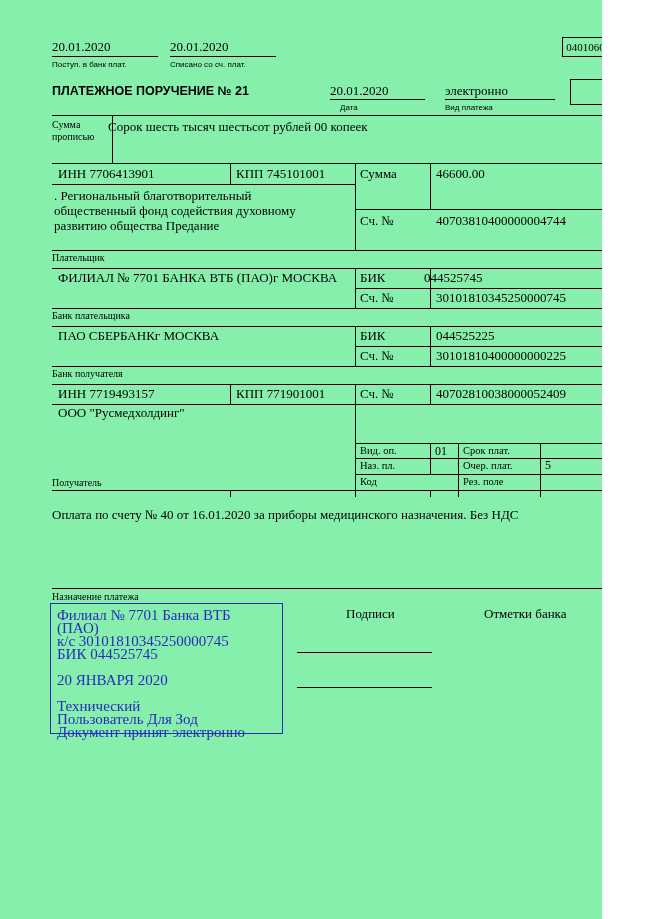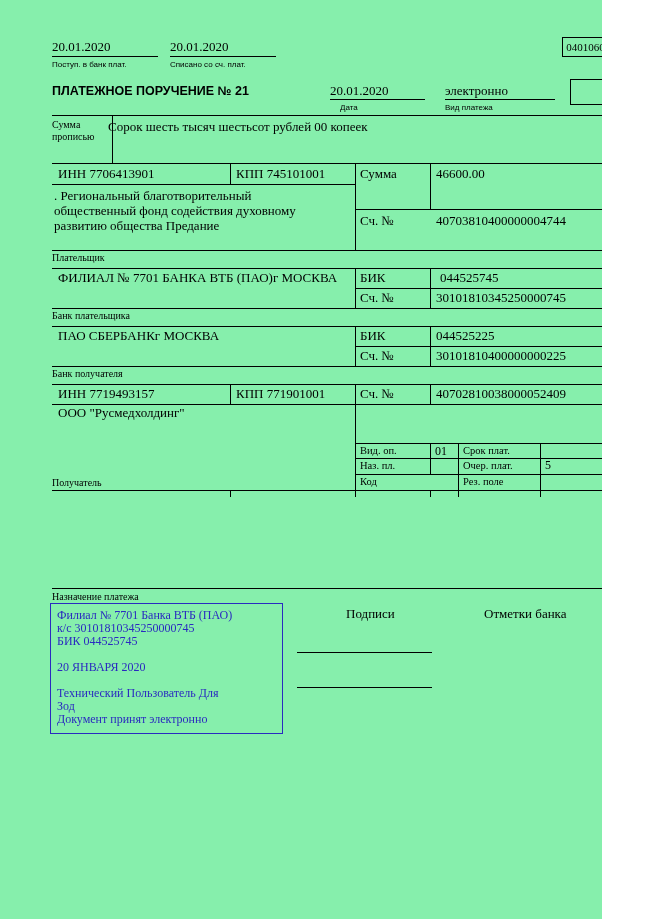--- a/index.html
+++ b/index.html
@@ -15,21 +15,21 @@
   .f12{font-size:12px; line-height:13px;}
   .bold{font-weight:bold;}
   .it{font-style:italic;}
   .sans{font-family:"Liberation Sans", sans-serif;}
   .hl{position:absolute; height:1px; background:#000;}
   .vl{position:absolute; width:1px; background:#000;}
   .ul{border-bottom:1px solid #000;}
   .box{position:absolute; border:1px solid #000; box-sizing:border-box;}
   .bluebox{
     position:absolute; border:1px solid var(--stamp-blue,#2a2ac0); box-sizing:border-box;
-    color:var(--stamp-blue,#2a2ac0); font-size:12px; line-height:13px; padding:5px 6px;
+    color:var(--stamp-blue,#2a2ac0); font-size:15px; line-height:13px; padding:5px 6px;
   }
   .bluebox div{min-height:13px;}
   .gap12{height:12px;}
   .stamp{
     position:absolute; border:1px solid #000; box-sizing:border-box;
     font-size:11.5px; line-height:13px; padding:4px 6px;
   }
 </style>
 </head>
 <body>
@@ -96,21 +96,21 @@
   <div class="t" style="left:360px;top:167px;">Сумма</div>
   <div class="t" style="left:436px;top:167px;">46600.00</div>
 
   <div class="t wrap" style="left:54px;top:188px;width:262px;line-height:15px;">. Региональный благотворительный общественный фонд содействия духовному развитию общества Предание</div>
   <div class="t" style="left:360px;top:214px;">Сч. №</div>
   <div class="t" style="left:436px;top:214px;">40703810400000004744</div>
   <div class="t f10" style="left:52px;top:252px;">Плательщик</div>
 
   <div class="t" style="left:58px;top:271px;">ФИЛИАЛ № 7701 БАНКА ВТБ (ПАО)г МОСКВА</div>
   <div class="t" style="left:360px;top:271px;">БИК</div>
-  <div class="t" style="left:440px;top:271px;">044525745</div>
+  <div class="t" style="left:424px;top:271px;">044525745</div>
   <div class="t" style="left:360px;top:291px;">Сч. №</div>
   <div class="t" style="left:436px;top:291px;">30101810345250000745</div>
   <div class="t f10" style="left:52px;top:310px;">Банк плательщика</div>
 
   <div class="t" style="left:58px;top:329px;">ПАО СБЕРБАНКг МОСКВА</div>
   <div class="t" style="left:360px;top:329px;">БИК</div>
   <div class="t" style="left:436px;top:329px;">044525225</div>
   <div class="t" style="left:360px;top:349px;">Сч. №</div>
   <div class="t" style="left:436px;top:349px;">30101810400000000225</div>
   <div class="t f10" style="left:52px;top:368px;">Банк получателя</div>
@@ -124,20 +124,21 @@
 
   <div class="t f105" style="left:360px;top:445px;">Вид. оп.</div>
   <div class="t f12" style="left:435px;top:445px;">01</div>
   <div class="t f105" style="left:463px;top:445px;">Срок плат.</div>
   <div class="t f105" style="left:360px;top:460px;">Наз. пл.</div>
   <div class="t f105" style="left:463px;top:460px;">Очер. плат.</div>
   <div class="t f12" style="left:545px;top:459px;">5</div>
   <div class="t f105" style="left:360px;top:476px;">Код</div>
   <div class="t f105" style="left:463px;top:476px;">Рез. поле</div>
 
+  <div class="t" style="left:52px;top:508px;">Оплата по счету № 40 от 16.01.2020 за приборы медицинского назначения. Без НДС</div>
   <div class="hl" style="left:52px;top:588px;width:556px;"></div>
   <div class="t f10" style="left:52px;top:591px;text-align:center;">Назначение платежа</div>
 
   <div class="bluebox" style="left:50px;top:603px;width:233px;height:131px;">
     <div>Филиал № 7701 Банка ВТБ (ПАО)</div>
     <div>к/с 30101810345250000745</div>
     <div>БИК 044525745</div>
     <div class="gap12"></div>
     <div>20 ЯНВАРЯ 2020</div>
     <div class="gap12"></div>

